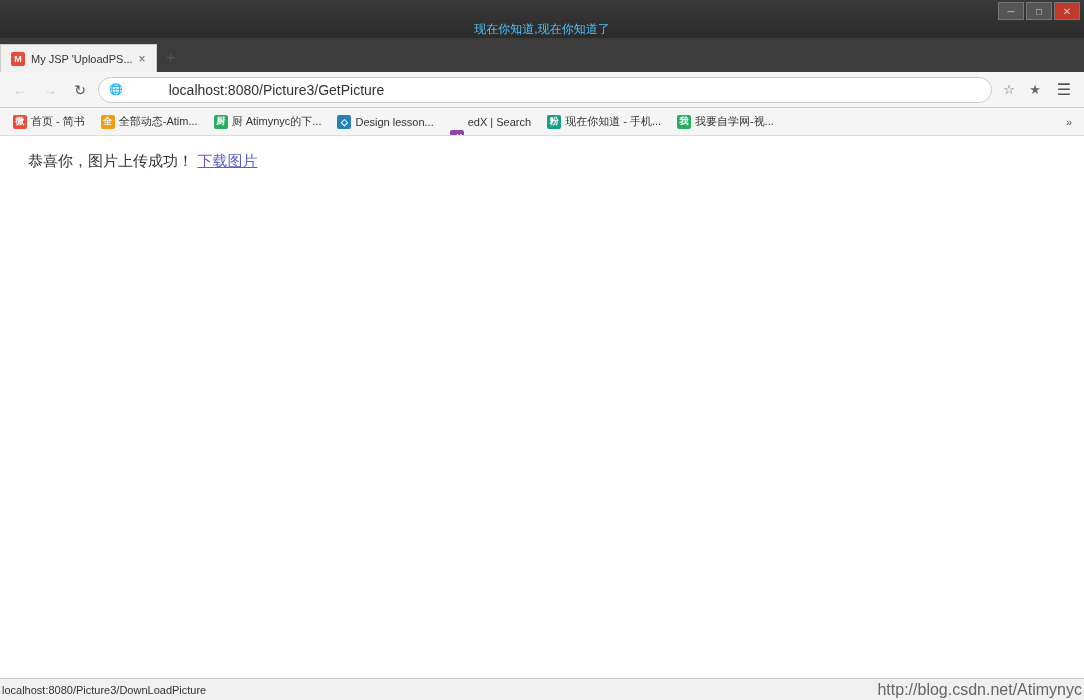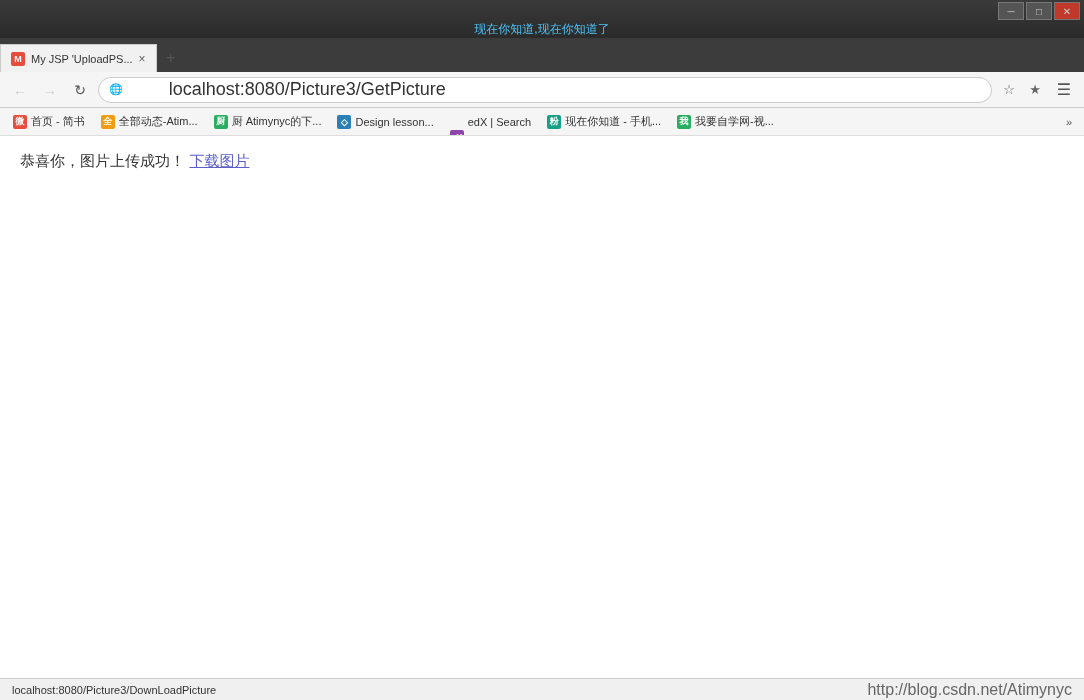--- a/index.html
+++ b/index.html
@@ -139,21 +139,21 @@
       display: flex;
       align-items: center;
       padding: 0 10px;
       gap: 6px;
     }
     .lock-icon {
       font-size: 11px;
       color: #555;
     }
     .address-text {
-      font-size: 18px;
+      font-size: 14px;
       color: #333;
       flex: 1;
       padding-left: 40px;
     }
     .address-actions {
       display: flex;
       align-items: center;
       gap: 4px;
     }
     .addr-action-btn {
@@ -226,42 +226,42 @@
       font-size: 11px;
       color: #555;
       cursor: pointer;
       padding: 2px 6px;
     }
 
     
     .page-content {
       flex: 1;
       background: white;
-      padding: 16px 20px;
+      padding: 16px 28px;
       overflow: auto;
       position: relative;
     }
     .success-message {
       font-size: 15px;
       color: #333;
     }
     .download-link {
       color: #5b5fc7;
       text-decoration: underline;
       cursor: pointer;
       font-size: 15px;
     }
 
     
     .status-bar {
       background: #f0f0f0;
       height: 22px;
       display: flex;
       align-items: center;
-      padding: 0 12px;
+      padding: 0 2px;
       border-top: 1px solid #ccc;
       justify-content: space-between;
     }
     .status-left {
       font-size: 11px;
       color: #333;
     }
     .status-right {
       font-size: 16px;
       color: #666;

